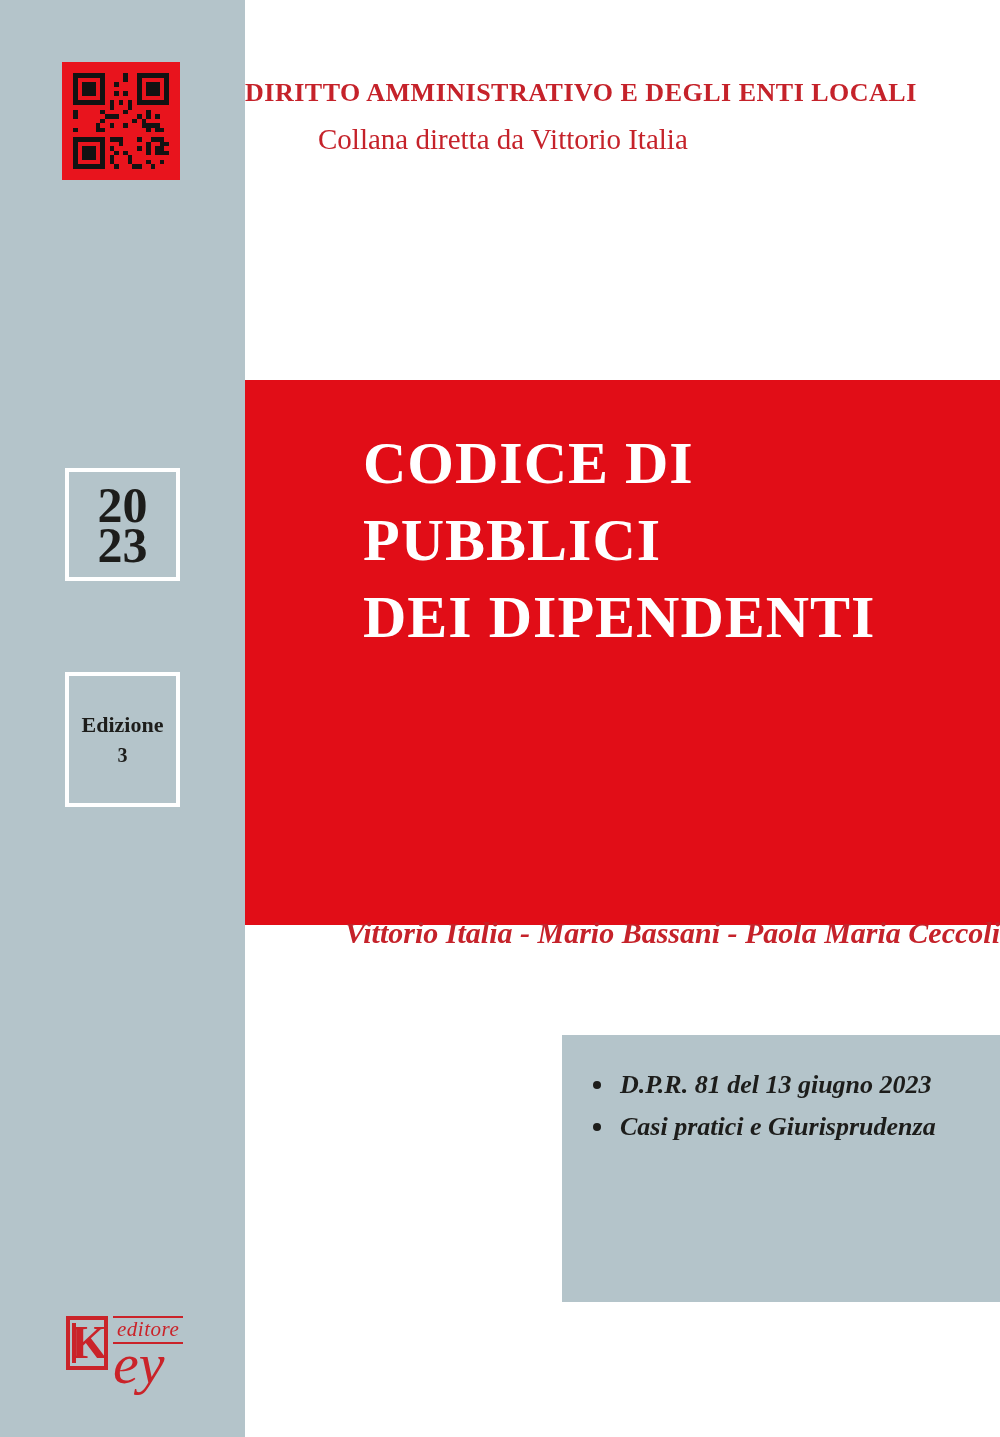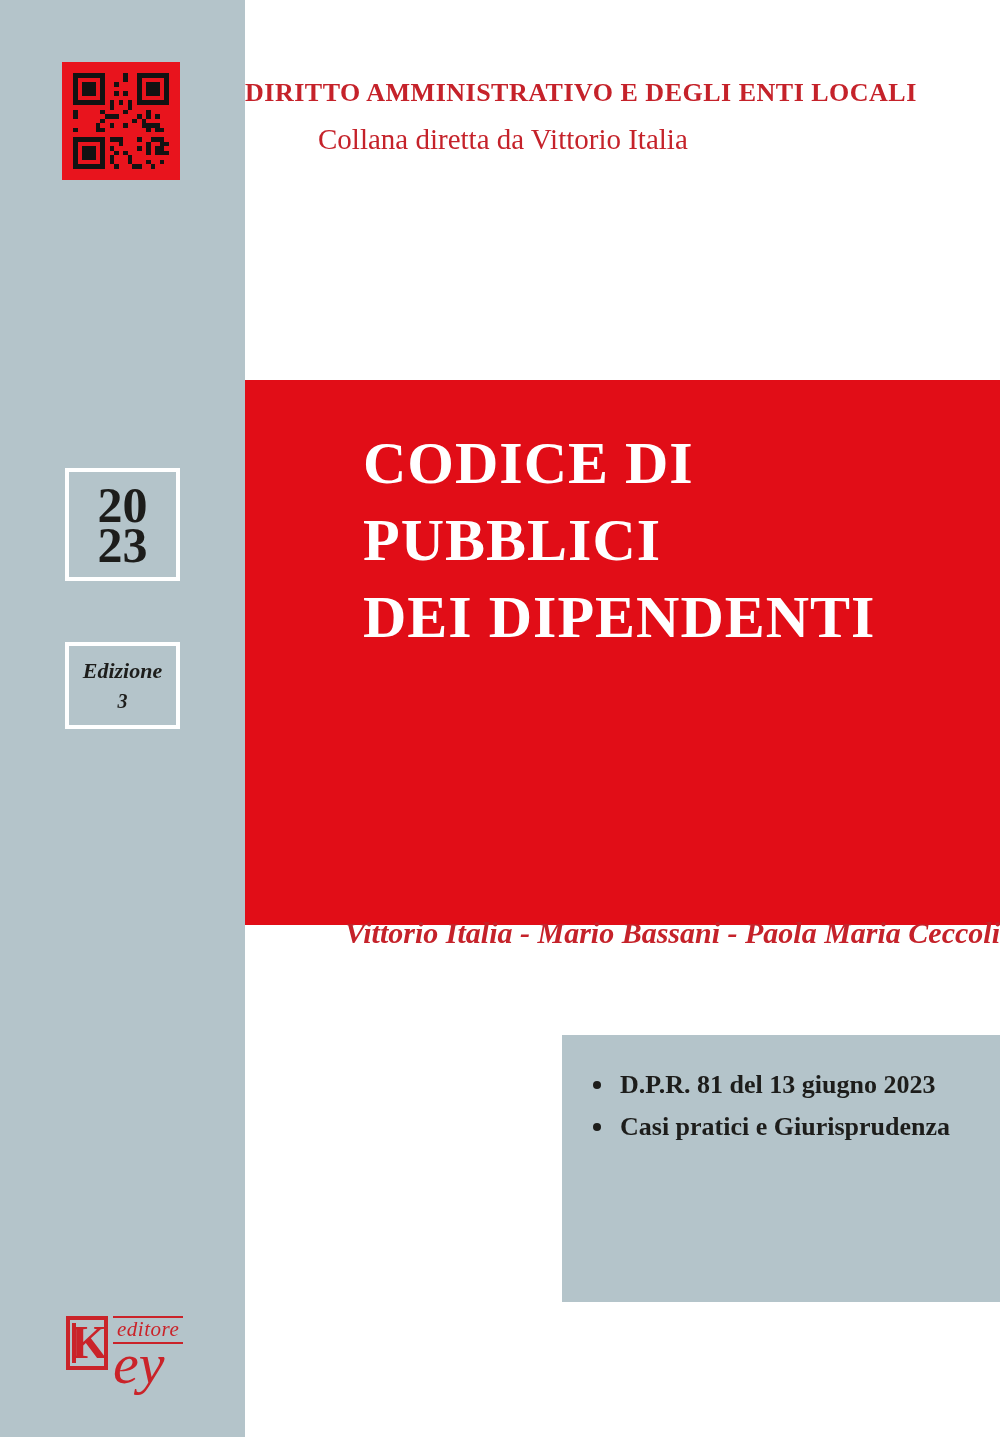--- a/index.html
+++ b/index.html
@@ -17,21 +17,21 @@
     background:var(--qr-red,#e8141d);
   }
   .qr .qr-grid{position:absolute;left:11px;top:11px;width:96px;height:96px;}
   
   .badge{
     position:absolute;left:65px;width:115px;border:4px solid #ffffff;box-sizing:border-box;
     display:flex;flex-direction:column;align-items:center;justify-content:center;
     color:var(--text-dark,#1d1d1b);font-weight:bold;text-align:center;
   }
   .year-badge{top:468px;height:113px;font-size:50px;line-height:40px;}
-  .edition-badge{top:642px;height:87px;font-style:italic;}
+  .edition-badge{top:672px;height:135px;}
   .edition-label{font-size:22px;line-height:26px;}
   .edition-number{font-size:20px;line-height:24px;margin-top:5px;font-weight:bold;}
   
   .series-title{
     position:absolute;left:245px;top:78px;width:755px;text-align:left;
     color:var(--crimson,#c5222a);font-weight:bold;font-size:26px;letter-spacing:.5px;
   }
   .series-subtitle{
     position:absolute;left:318px;top:123px;
     color:var(--crimson,#c5222a);font-size:29px;
@@ -50,20 +50,21 @@
   
   .authors{
     position:absolute;left:245px;top:916px;width:755px;text-align:right;
     color:var(--crimson,#c5222a);font-weight:bold;font-style:italic;font-size:30px;
   }
   
   .highlights{
     position:absolute;left:562px;top:1035px;width:438px;height:267px;
     background:var(--panel-gray,#b4c4ca);box-sizing:border-box;
     padding:29px 18px 0 31px;
+    font-style:italic;
   }
   .bullet-row{
     display:flex;align-items:flex-start;
     color:var(--text-dark,#1d1d1b);font-weight:bold;font-size:26px;line-height:42px;
   }
   .bullet-dot{
     width:8px;height:8px;border-radius:50%;background:var(--text-dark,#1d1d1b);
     margin:17px 19px 0 0;flex:none;
   }
   

